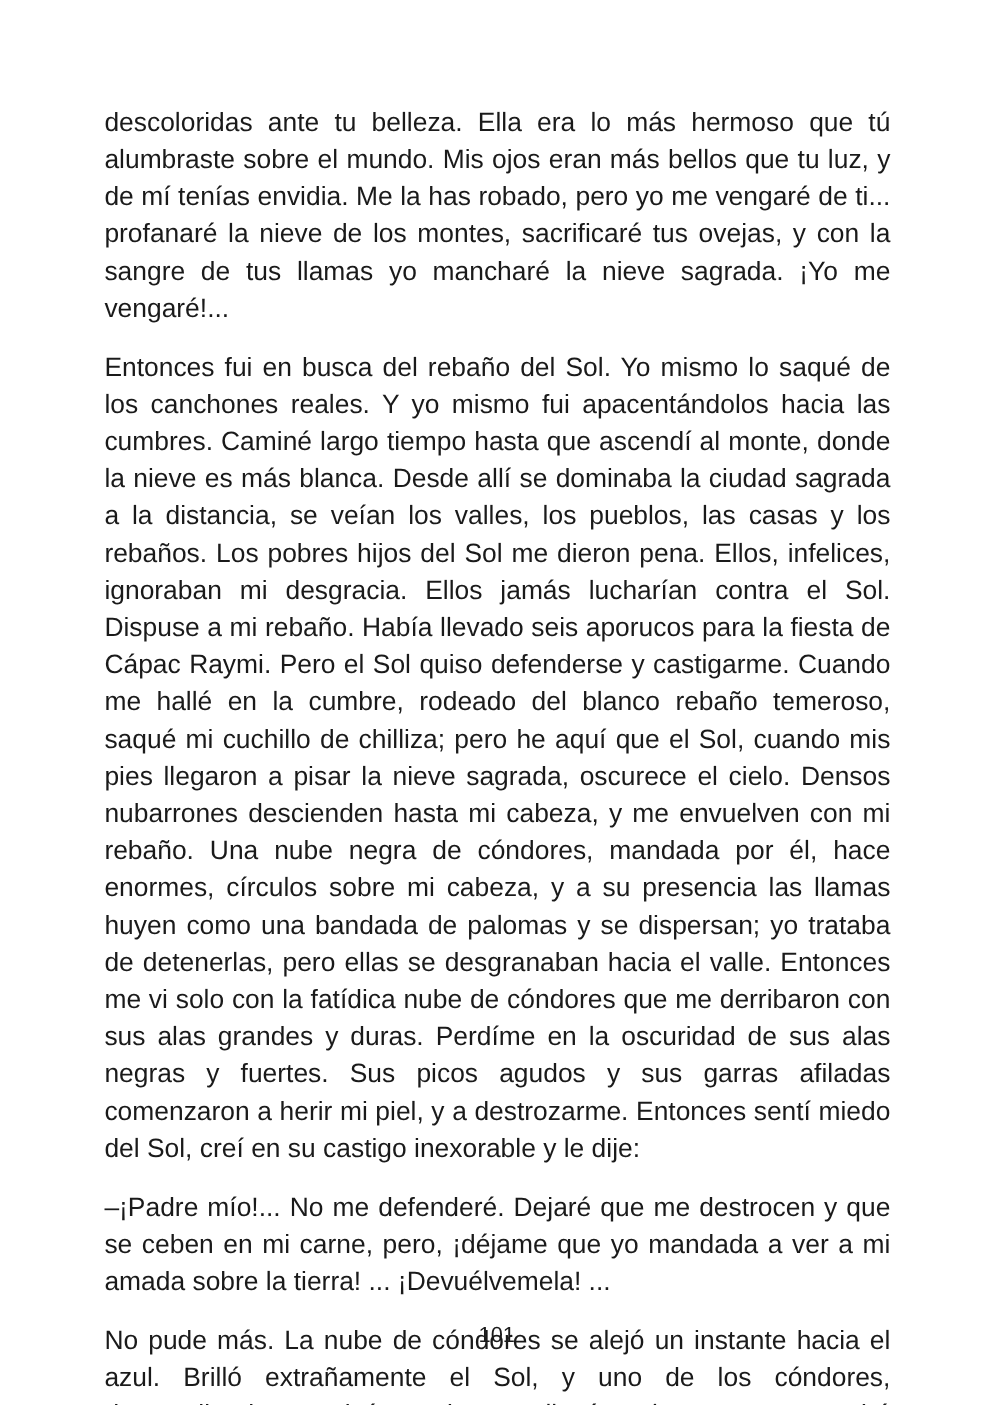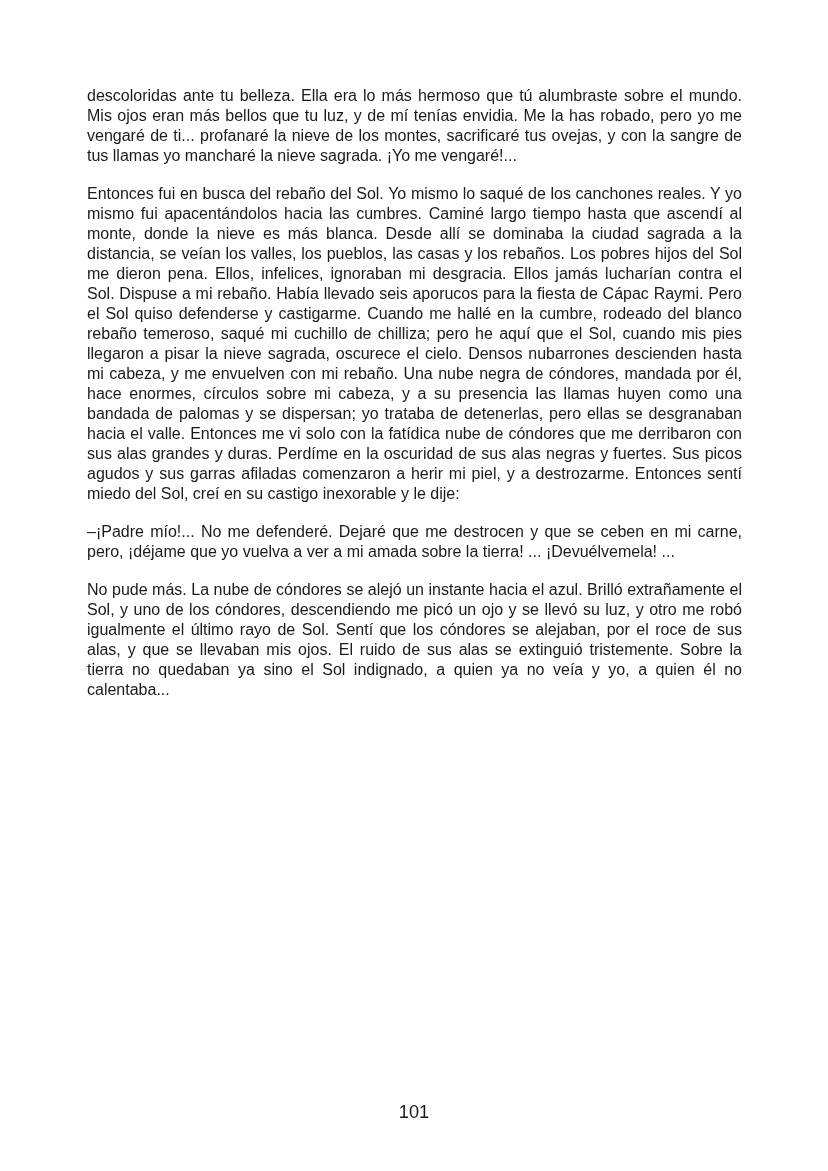--- a/index.html
+++ b/index.html
@@ -16,38 +16,38 @@
       color: #1a1a1a;
     }
     .page {
       position: absolute;
       left: 87px;
       top: 86px;
       width: 655px;
     }
     .para {
       margin: 0 0 18px 0;
-      font-size: 16px;
-      line-height: 20px;
+      font-size: 22px;
+      line-height: 31px;
       text-align: justify;
       letter-spacing: 0;
     }
     .page-number {
       position: absolute;
       left: 0;
       width: 828px;
       top: 1100px;
       text-align: center;
       font-size: 18.2px;
       line-height: 24px;
     }
   </style>
 </head>
 <body>
 
 <div class="page">
   <p class="para">descoloridas ante tu belleza. Ella era lo más hermoso que tú alumbraste sobre el mundo. Mis ojos eran más bellos que tu luz, y de mí tenías envidia. Me la has robado, pero yo me vengaré de ti... profanaré la nieve de los montes, sacrificaré tus ovejas, y con la sangre de tus llamas yo mancharé la nieve sagrada. ¡Yo me vengaré!...</p>
   <p class="para">Entonces fui en busca del rebaño del Sol. Yo mismo lo saqué de los canchones reales. Y yo mismo fui apacentándolos hacia las cumbres. Caminé largo tiempo hasta que ascendí al monte, donde la nieve es más blanca. Desde allí se dominaba la ciudad sagrada a la distancia, se veían los valles, los pueblos, las casas y los rebaños. Los pobres hijos del Sol me dieron pena. Ellos, infelices, ignoraban mi desgracia. Ellos jamás lucharían contra el Sol. Dispuse a mi rebaño. Había llevado seis aporucos para la fiesta de Cápac Raymi. Pero el Sol quiso defenderse y castigarme. Cuando me hallé en la cumbre, rodeado del blanco rebaño temeroso, saqué mi cuchillo de chilliza; pero he aquí que el Sol, cuando mis pies llegaron a pisar la nieve sagrada, oscurece el cielo. Densos nubarrones descienden hasta mi cabeza, y me envuelven con mi rebaño. Una nube negra de cóndores, mandada por él, hace enormes, círculos sobre mi cabeza, y a su presencia las llamas huyen como una bandada de palomas y se dispersan; yo trataba de detenerlas, pero ellas se desgranaban hacia el valle. Entonces me vi solo con la fatídica nube de cóndores que me derribaron con sus alas grandes y duras. Perdíme en la oscuridad de sus alas negras y fuertes. Sus picos agudos y sus garras afiladas comenzaron a herir mi piel, y a destrozarme. Entonces sentí miedo del Sol, creí en su castigo inexorable y le dije:</p>
-  <p class="para">–¡Padre mío!... No me defenderé. Dejaré que me destrocen y que se ceben en mi carne, pero, ¡déjame que yo vuelva a ver a mi amada sobre la tierra! ... ¡Devuélvemela! ...</p>
+  <p class="para">–¡Padre mío!... No me defenderé. Dejaré que me destrocen y que se ceben en mi carne, pero, ¡déjame que yo mandada a ver a mi amada sobre la tierra! ... ¡Devuélvemela! ...</p>
   <p class="para">No pude más. La nube de cóndores se alejó un instante hacia el azul. Brilló extrañamente el Sol, y uno de los cóndores, descendiendo me picó un ojo y se llevó su luz, y otro me robó igualmente el último rayo de Sol. Sentí que los cóndores se alejaban, por el roce de sus alas, y que se llevaban mis ojos. El ruido de sus alas se extinguió tristemente. Sobre la tierra no quedaban ya sino el Sol indignado, a quien ya no veía y yo, a quien él no calentaba...</p>
 </div>
 
 <div class="page-number">101</div>
 
 </body></html>

